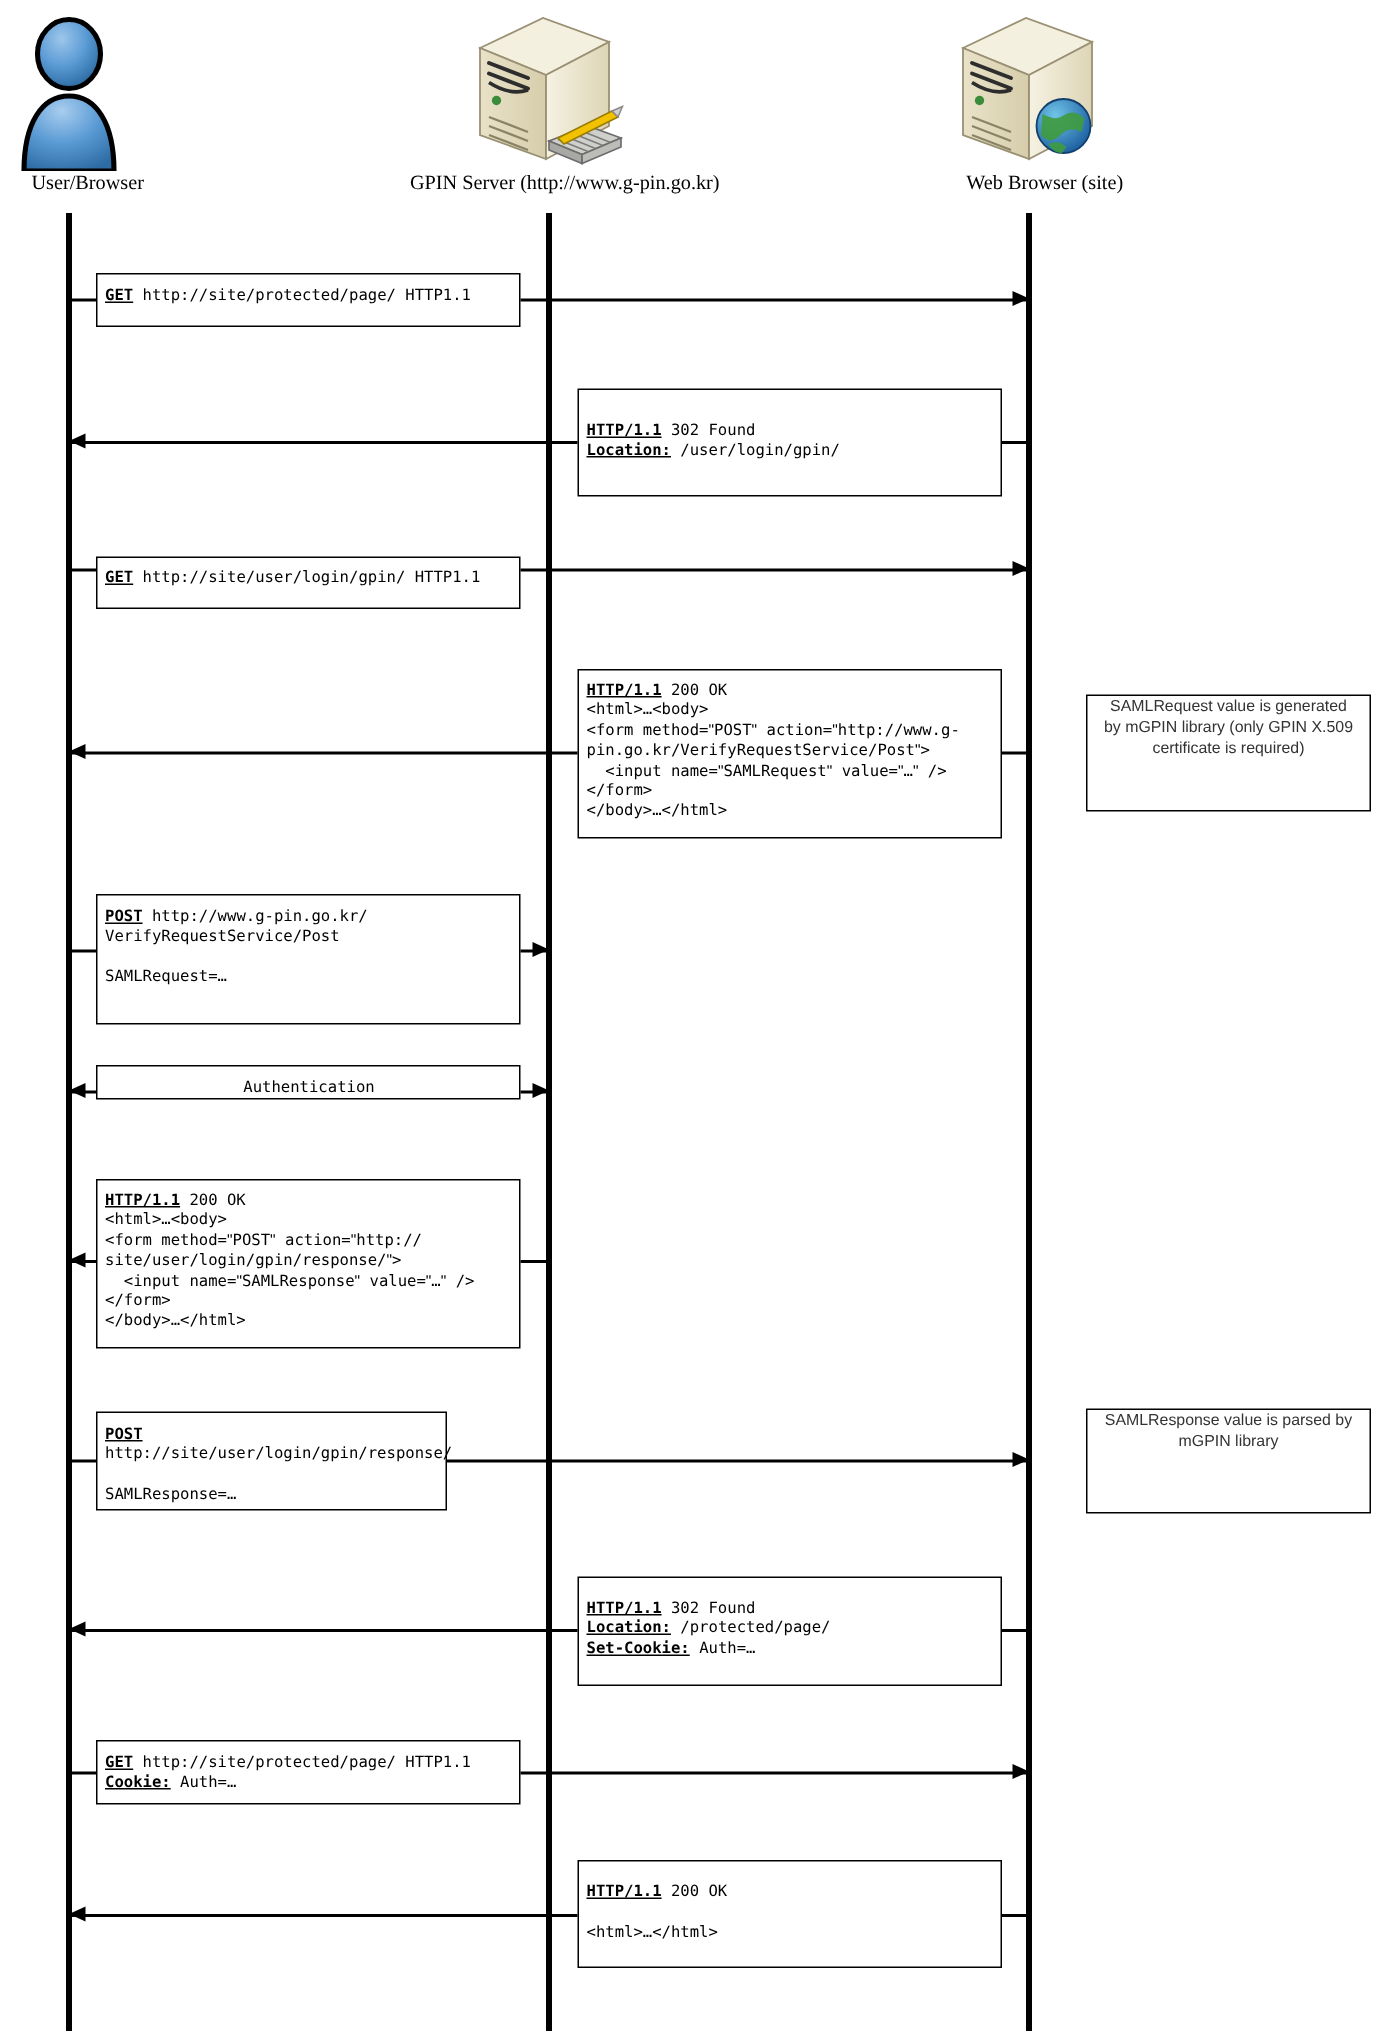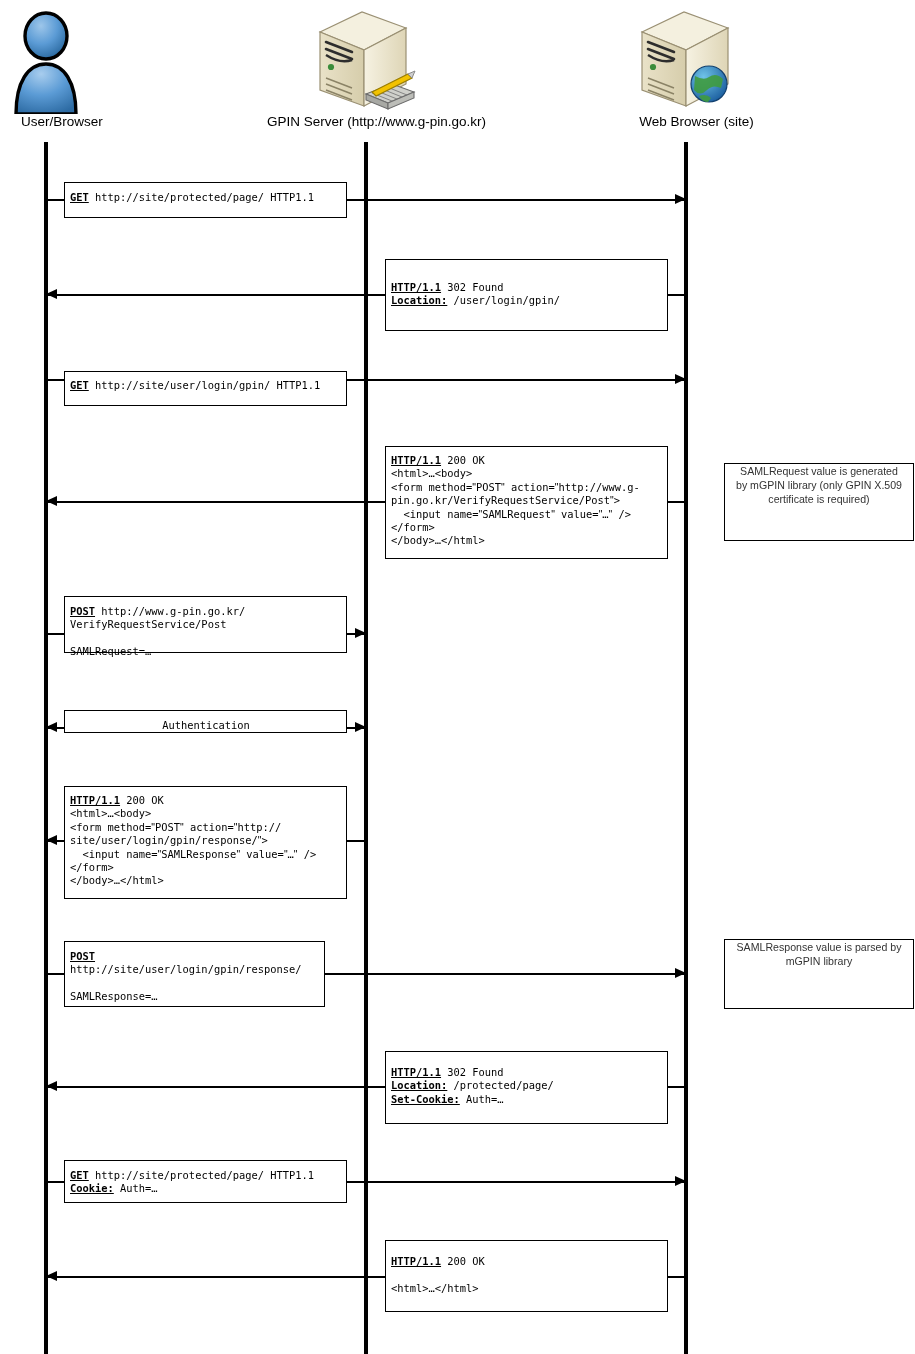--- a/index.html
+++ b/index.html
@@ -2,21 +2,21 @@
 <html><head>
 <meta charset="utf-8">
 <title>SAML GPIN Sequence Diagram</title>
 <style>
   html,body{margin:0;padding:0;background:#ffffff;}
   body{width:915px;height:1354px;position:relative;overflow:hidden;
        font-family:"Liberation Sans",sans-serif;}
 
   
   .actor{position:absolute;text-align:center;}
-  .actor-label{font-family:Liberation Sans, sans-serif;font-size:13.5px;
+  .actor-label{font-family:Liberation Serif, serif;font-size:13.5px;
                color:#000;white-space:nowrap;padding-left:21px;}
   .actor-art{height:110px;display:flex;align-items:flex-end;justify-content:center;}
 
   
   .lifeline{position:absolute;width:4px;background:#000;top:142px;bottom:0;}
 
   
   .msgbox{position:absolute;border:1.6px solid #000;background:#fff;
           box-sizing:border-box;z-index:3;}
   .msgbox .body{font-family:"DejaVu Sans Mono","Liberation Mono",monospace;
@@ -218,21 +218,21 @@
       <div class="body"><b>HTTP/1.1</b> 200 OK
 &lt;html&gt;…&lt;body&gt;
 &lt;form method=<span class="q">"</span>POST<span class="q">"</span> action=<span class="q">"</span>http://www.g-
 pin.go.kr/VerifyRequestService/Post<span class="q">"</span>&gt;
   &lt;input name=<span class="q">"</span>SAMLRequest<span class="q">"</span> value=<span class="q">"</span>…<span class="q">"</span> /&gt;
 &lt;/form&gt;
 &lt;/body&gt;…&lt;/html&gt;</div>
     </div>
 </div>
 
-<div class="msgbox" style="left:64px;top:596px;width:283px;height:57px;">
+<div class="msgbox" style="left:64px;top:596px;width:283px;height:87px;">
   <div class="inner" style="top:8px;">
       <div class="body"><b>POST</b> http://www.g-pin.go.kr/
 VerifyRequestService/Post
 
 SAMLRequest=…</div>
     </div>
 </div>
 
 <div class="msgbox pad-c" style="left:64px;top:710px;width:283px;height:23px;">
   <div class="inner" style="top:8px;">
@@ -245,21 +245,21 @@
       <div class="body"><b>HTTP/1.1</b> 200 OK
 &lt;html&gt;…&lt;body&gt;
 &lt;form method=<span class="q">"</span>POST<span class="q">"</span> action=<span class="q">"</span>http://
 site/user/login/gpin/response/<span class="q">"</span>&gt;
   &lt;input name=<span class="q">"</span>SAMLResponse<span class="q">"</span> value=<span class="q">"</span>…<span class="q">"</span> /&gt;
 &lt;/form&gt;
 &lt;/body&gt;…&lt;/html&gt;</div>
     </div>
 </div>
 
-<div class="msgbox" style="left:64px;top:941px;width:261px;height:66px;padding-left:40px;">
+<div class="msgbox" style="left:64px;top:941px;width:234px;height:66px;padding-left:40px;">
   <div class="inner" style="top:8px;">
       <div class="body"><b>POST</b> http://site/user/login/gpin/response/
 
 SAMLResponse=…</div>
     </div>
 </div>
 
 <div class="msgbox" style="left:385px;top:1051px;width:283px;height:73px;">
   <div class="inner" style="top:14px;">
       <div class="body"><b>HTTP/1.1</b> 302 Found

